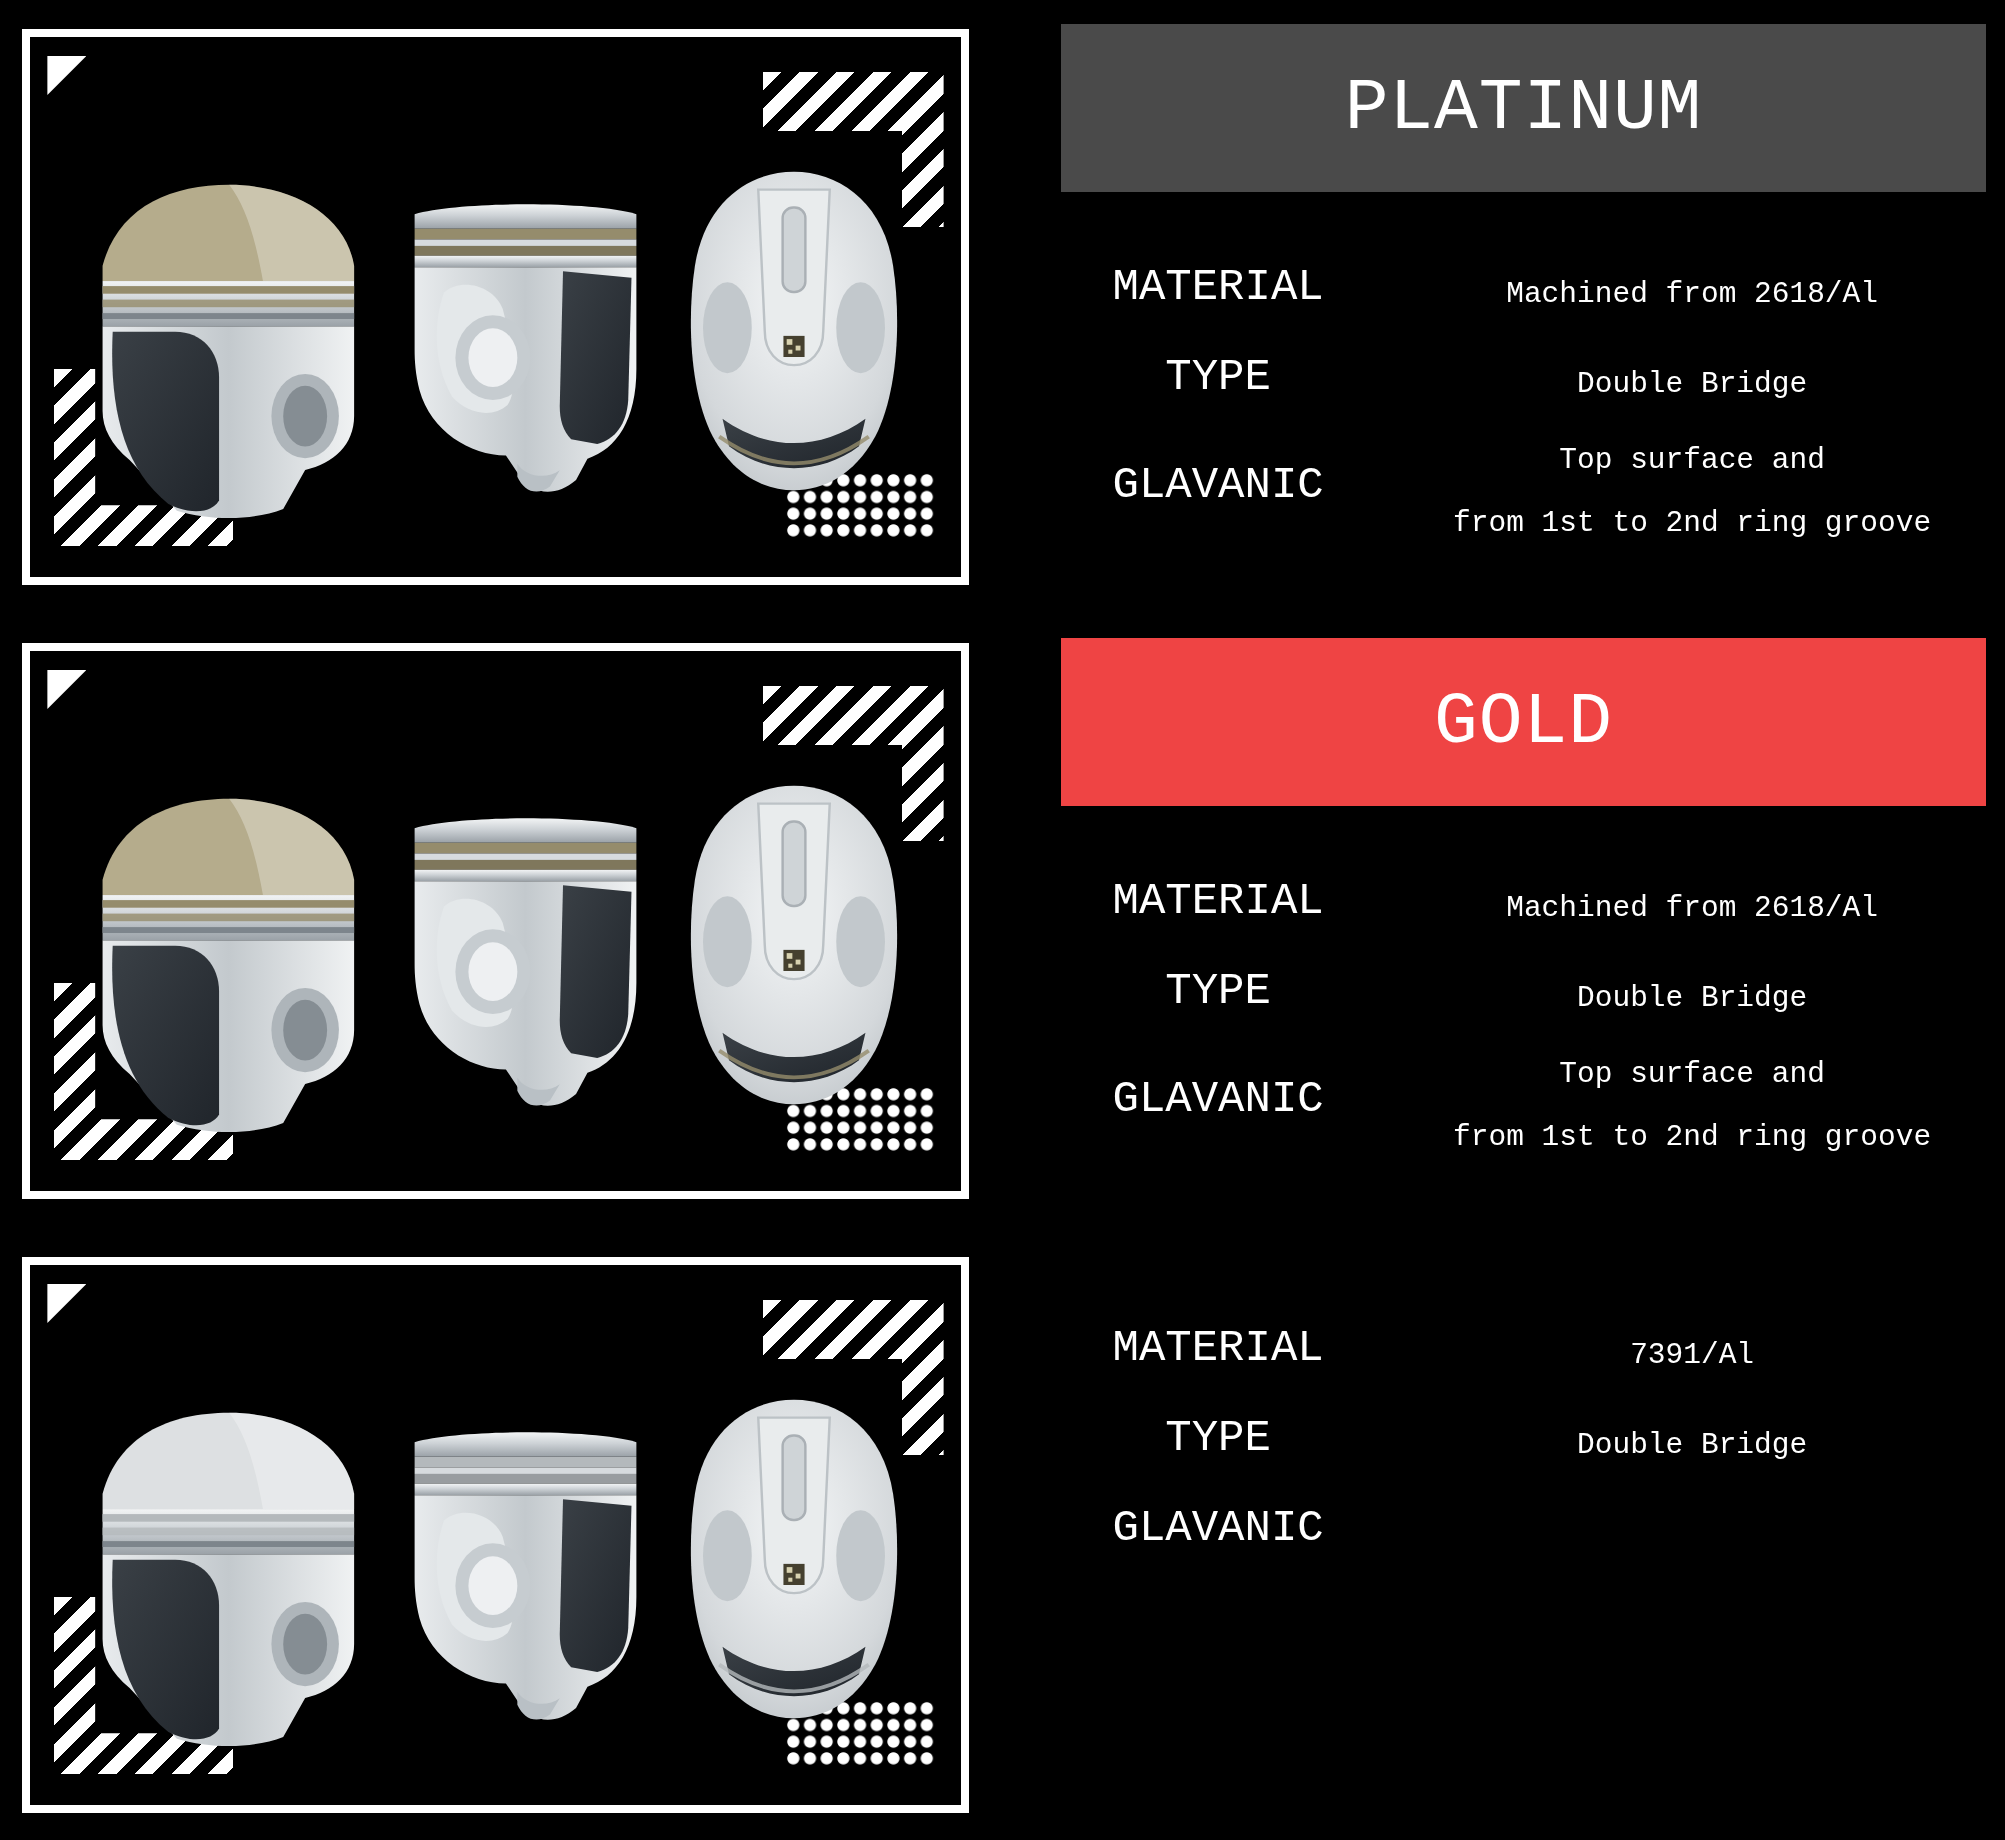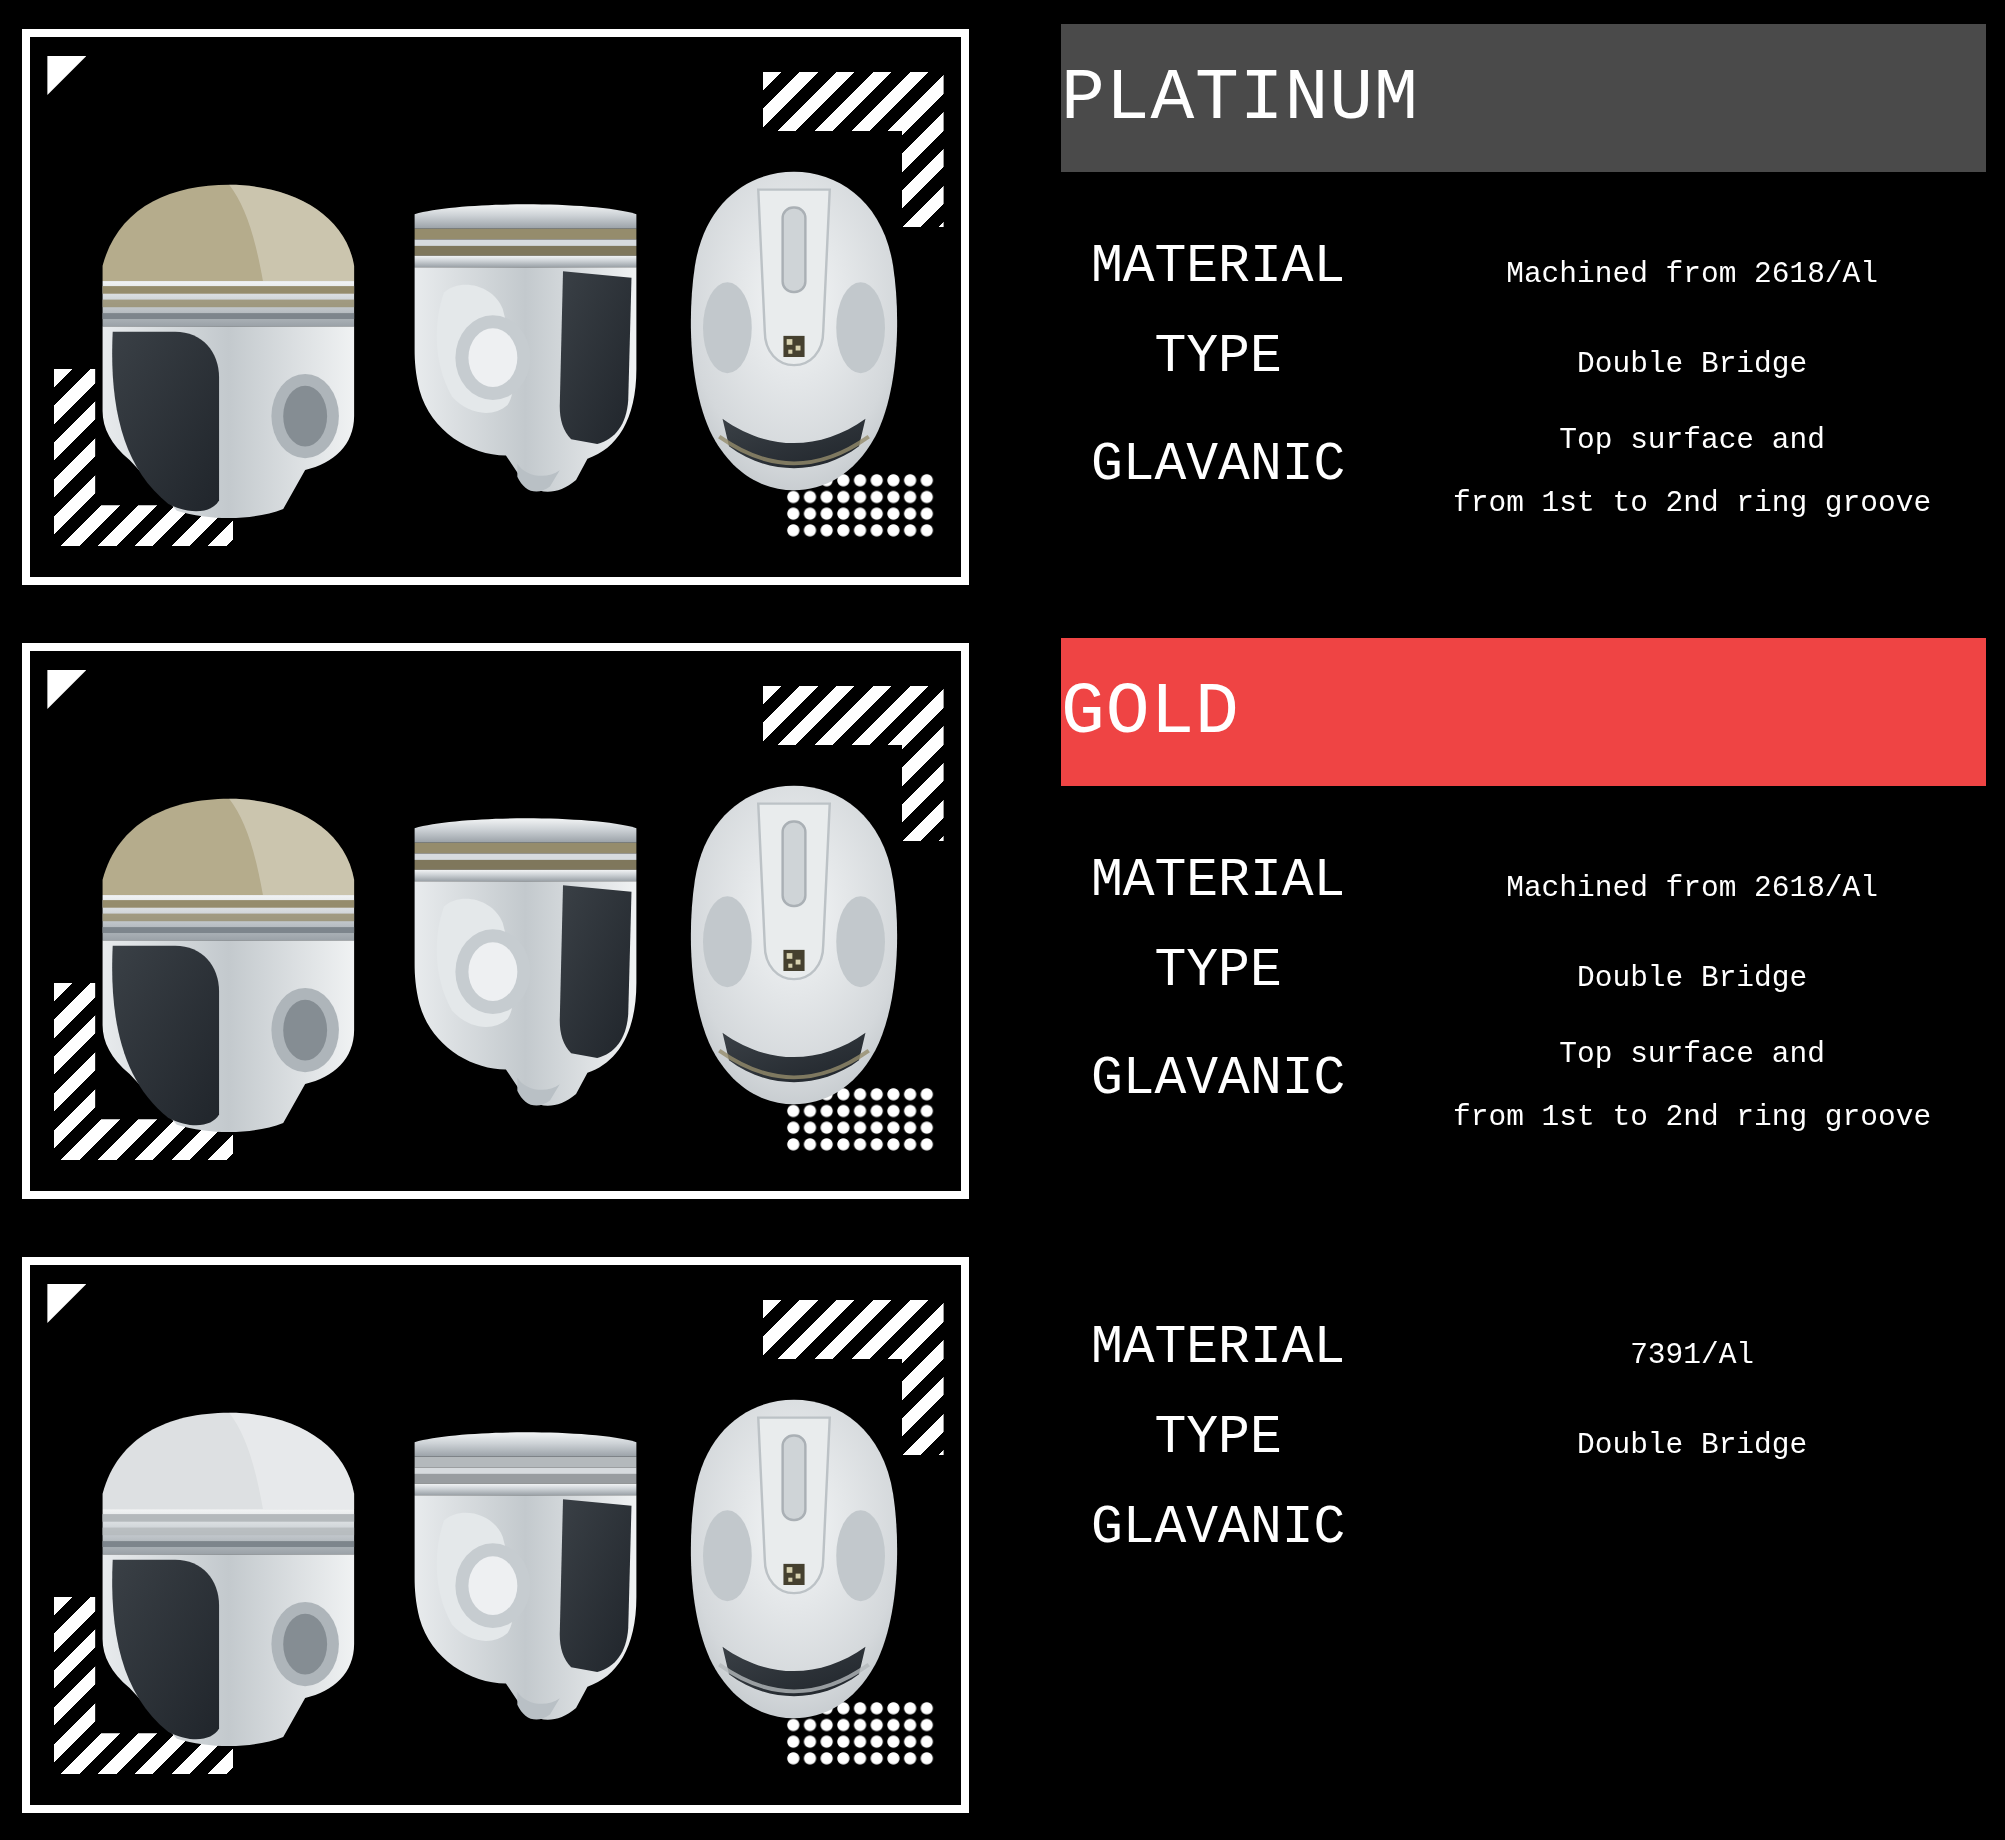--- a/index.html
+++ b/index.html
@@ -56,33 +56,33 @@
   .piston--front { width: 261px; height: 327px; margin-top: 12px; }
   .piston--top   { width: 228px; height: 382px; margin-top: -26px; }
 
   
   .tier--platinum, .tier--gold { --crown: #b5ac8c; --ringline: #958c6c; }
   .tier--silver { --crown: #dde0e2; --ringline: #b4b9bc; }
 
   
   .info { flex: 1 1 auto; display: flex; flex-direction: column; }
   .tier-header {
-    height: 148px; margin: 24px 20px 0 92px;
-    display: flex; align-items: center; justify-content: flex-start;
+    height: 168px; margin: 24px 20px 0 92px;
+    display: flex; align-items: center; justify-content: center;
   }
   .tier-title {
     margin: 0; font-size: 73px; font-weight: normal;
     letter-spacing: 0.9px; color: #fff; white-space: nowrap;
   }
   .specs { margin: 50px 20px 0 69px; display: flex; flex-direction: column; }
   .tier--silver .specs { margin-top: 75px; }
   .spec-row { display: flex; align-items: center; min-height: 90px; }
   .spec-label {
     flex: 0 0 38%; text-align: center;
-    font-size: 53px; white-space: nowrap;
+    font-size: 44px; white-space: nowrap;
   }
   .spec-value { flex: 0 0 62%; text-align: center; margin: 0; }
   .spec-value .vline {
     display: block; font-size: 29.5px; line-height: 49px; white-space: nowrap; margin-top: 14px;
   }
   svg.defs-only { position: absolute; width: 0; height: 0; }
 </style>
 </head>
 <body>
 

